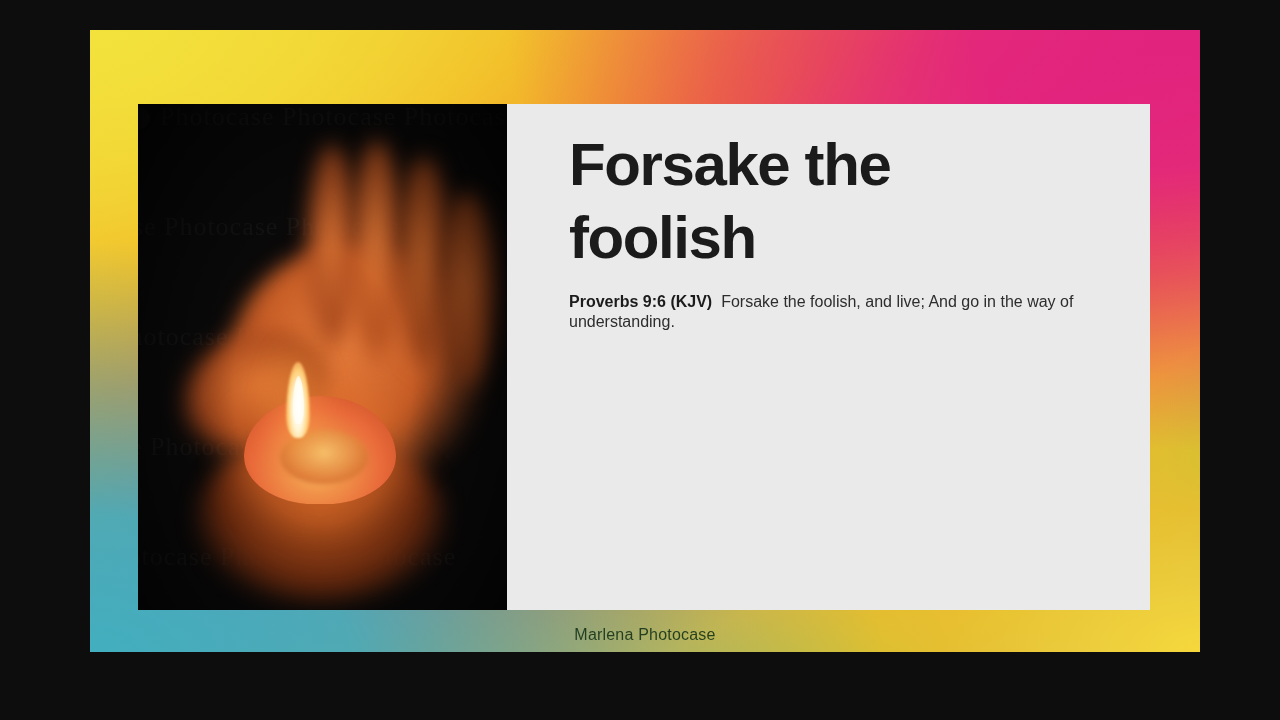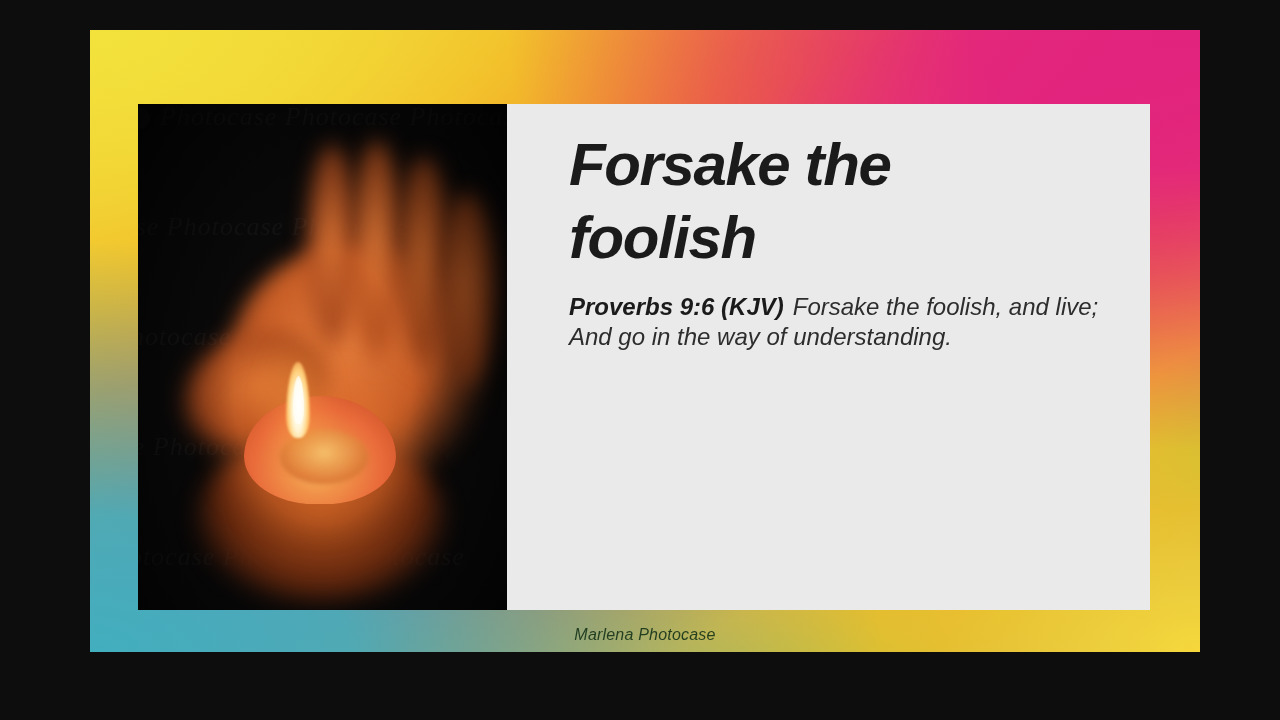--- a/index.html
+++ b/index.html
@@ -39,21 +39,20 @@
       radial-gradient(115% 115% at 0% 0%,     rgba(243,226,60,1) 0%,  rgba(243,220,56,.85) 18%, rgba(243,220,56,0) 50%),
       linear-gradient(150deg,
         #ebd93c 0%,
         #f2a81f 22%,
         #ef7d2a 36%,
         #e8317d 50%,
         #ee7a2b 64%,
         #f0b427 76%,
         #8dc63f 88%,
         #3fb1bf 100%);
-    font-style: italic;
   }
 
   
   #photo-panel {
     position: absolute;
     left: 48px;
     top: 74px;
     width: 369px;
     height: 506px;
     background: #0b0a0a;
@@ -166,21 +165,21 @@
     padding: 24px 64px 0 62px;
     font-size: 60px;
     line-height: 1.22;
     font-weight: 700;
     letter-spacing: -1.4px;
     color: #1b1b1b;
   }
   #slide-body {
     margin: 0;
     padding: 18px 36px 0 62px;
-    font-size: 24px;
+    font-size: 16px;
     line-height: 1.22;
     color: #2d2d2d;
     font-weight: 400;
   }
   #verse-ref {
     font-weight: 700;
     color: #1b1b1b;
   }
   #verse-gap { display: inline-block; width: 9px; }
 

